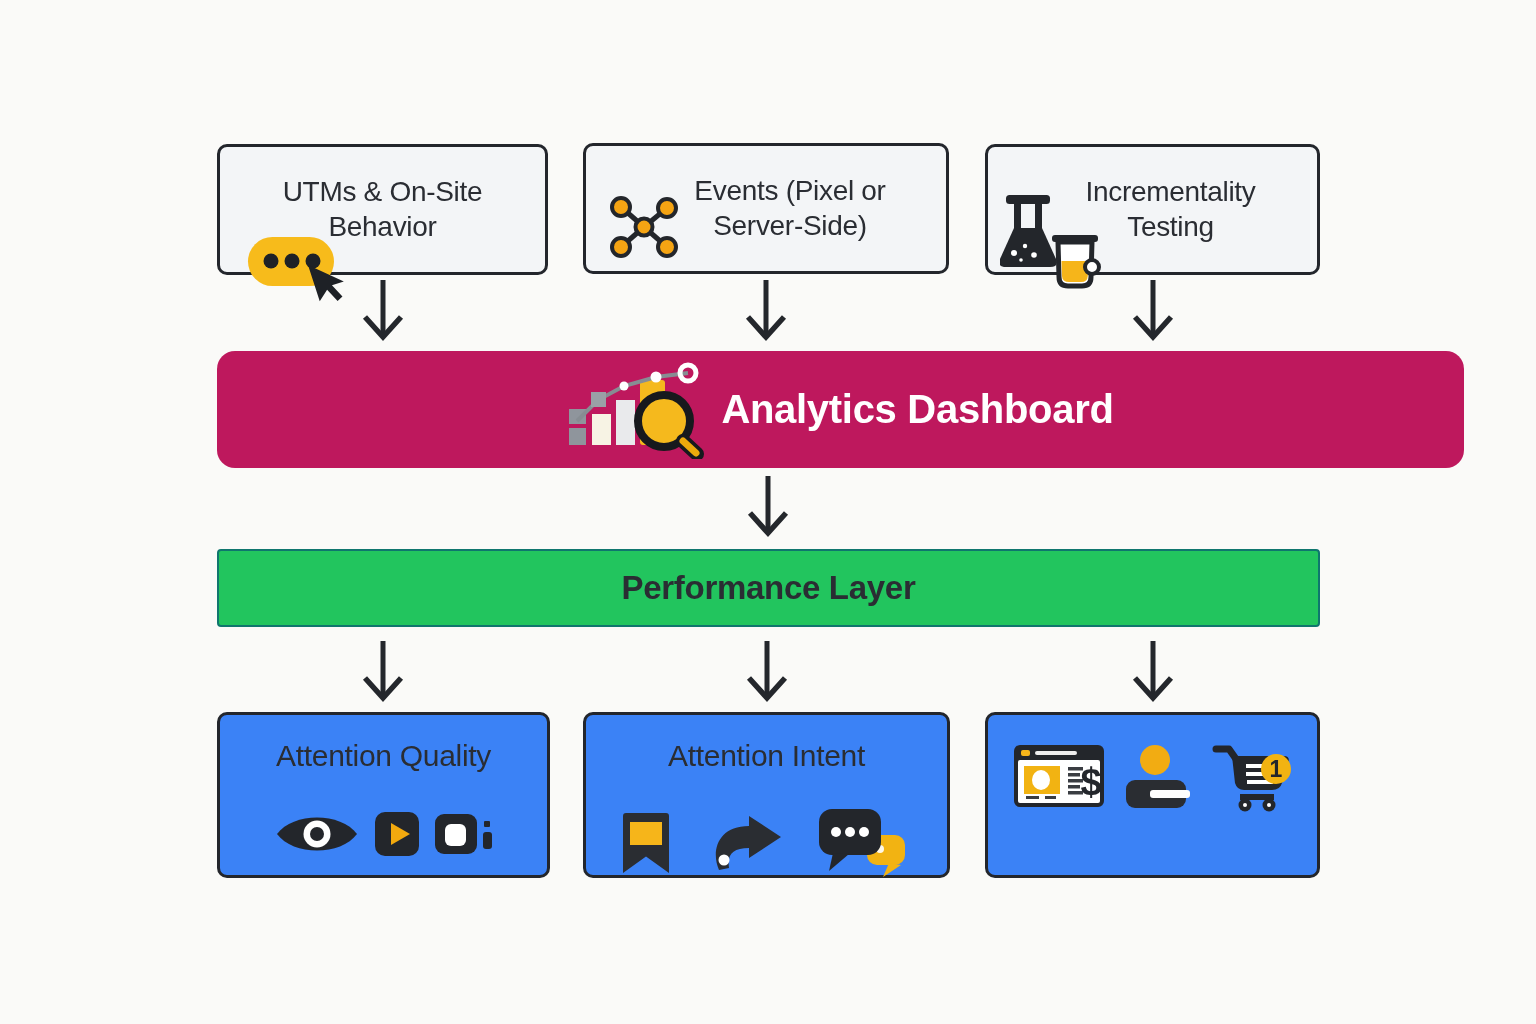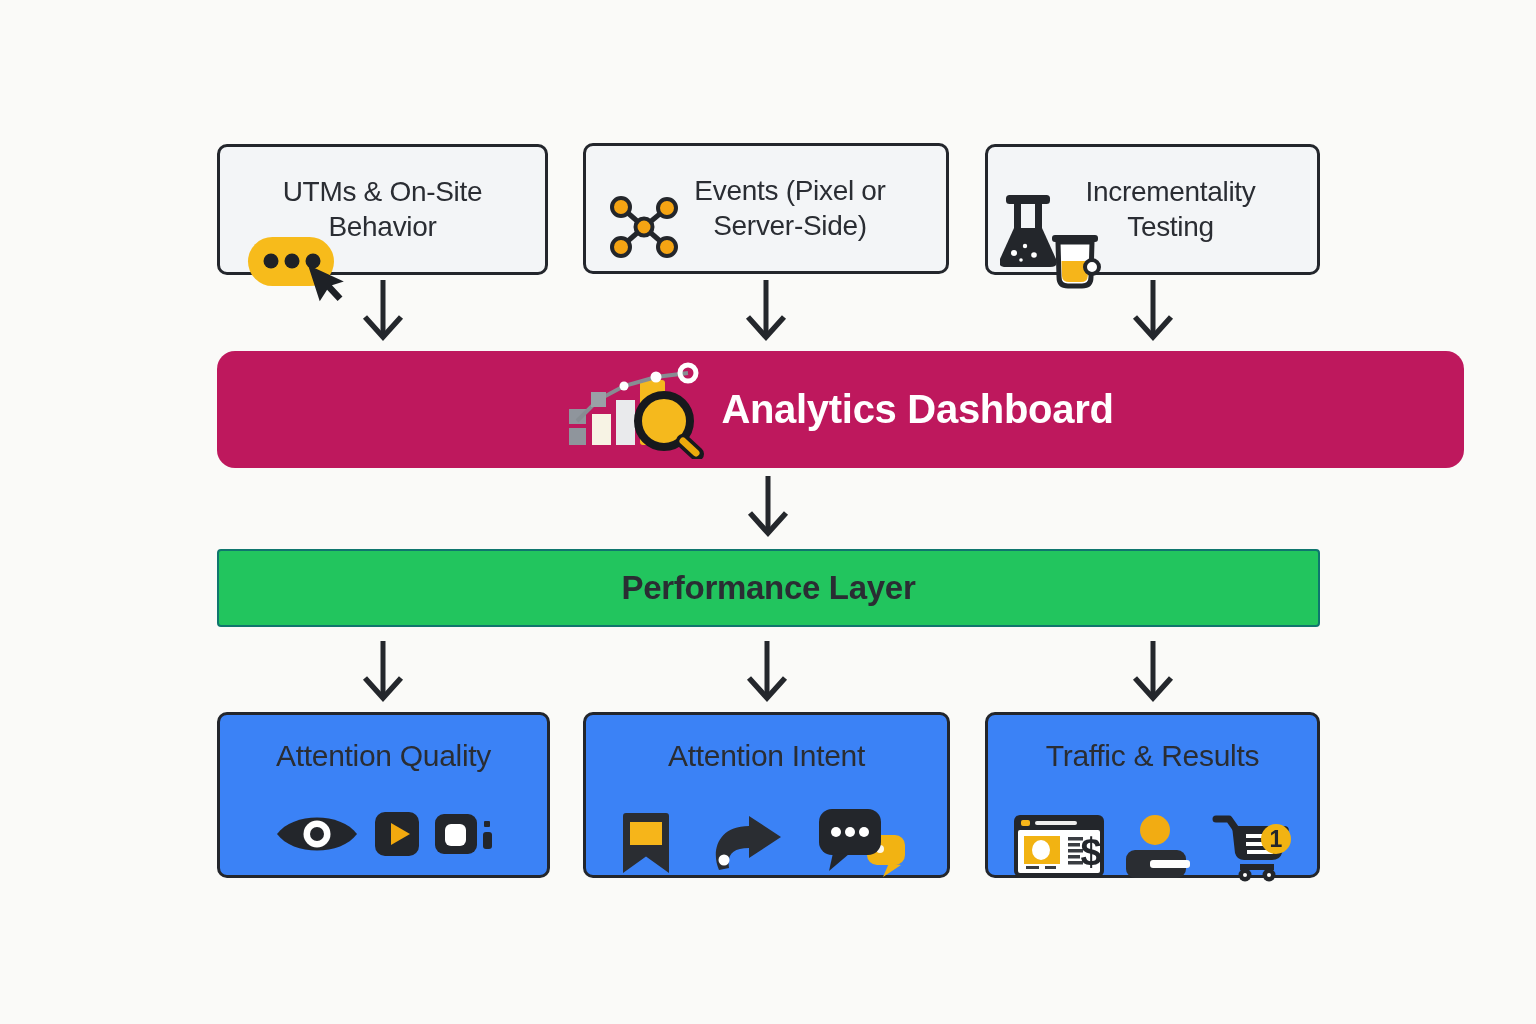--- a/index.html
+++ b/index.html
@@ -218,21 +218,20 @@
         <rect x="0" y="0" width="62" height="46" rx="13" fill="#23262b"></rect>
         <path d="M14,44 L10,62 L30,45 Z" fill="#23262b"></path>
         <circle cx="17" cy="23" r="5" fill="#ffffff"></circle>
         <circle cx="31" cy="23" r="5" fill="#ffffff"></circle>
         <circle cx="45" cy="23" r="5" fill="#ffffff"></circle>
       </svg>
     </div>
   </div>
 
   <div class="box bottom" id="box-traffic">
-    <div class="box-label">Traffic &amp; Results</div>
     <div class="icon-row">
       <svg width="90" height="62" viewBox="0 0 90 62">
         <rect x="0" y="0" width="90" height="62" rx="6" fill="#23262b"></rect>
         <rect x="4" y="15" width="82" height="43" rx="2" fill="#ffffff"></rect>
         <rect x="7" y="5" width="9" height="6" rx="2" fill="#f6b51a"></rect>
         <rect x="21" y="6" width="42" height="4" rx="2" fill="#eeeeee"></rect>
         <rect x="10" y="21" width="36" height="28" fill="#f2b312"></rect>
         <ellipse cx="27" cy="35" rx="9" ry="10" fill="#ffffff"></ellipse>
         <rect x="54" y="22" width="15" height="3.5" fill="#3a3d42"></rect>
         <rect x="54" y="28" width="12" height="3.5" fill="#3a3d42"></rect>

